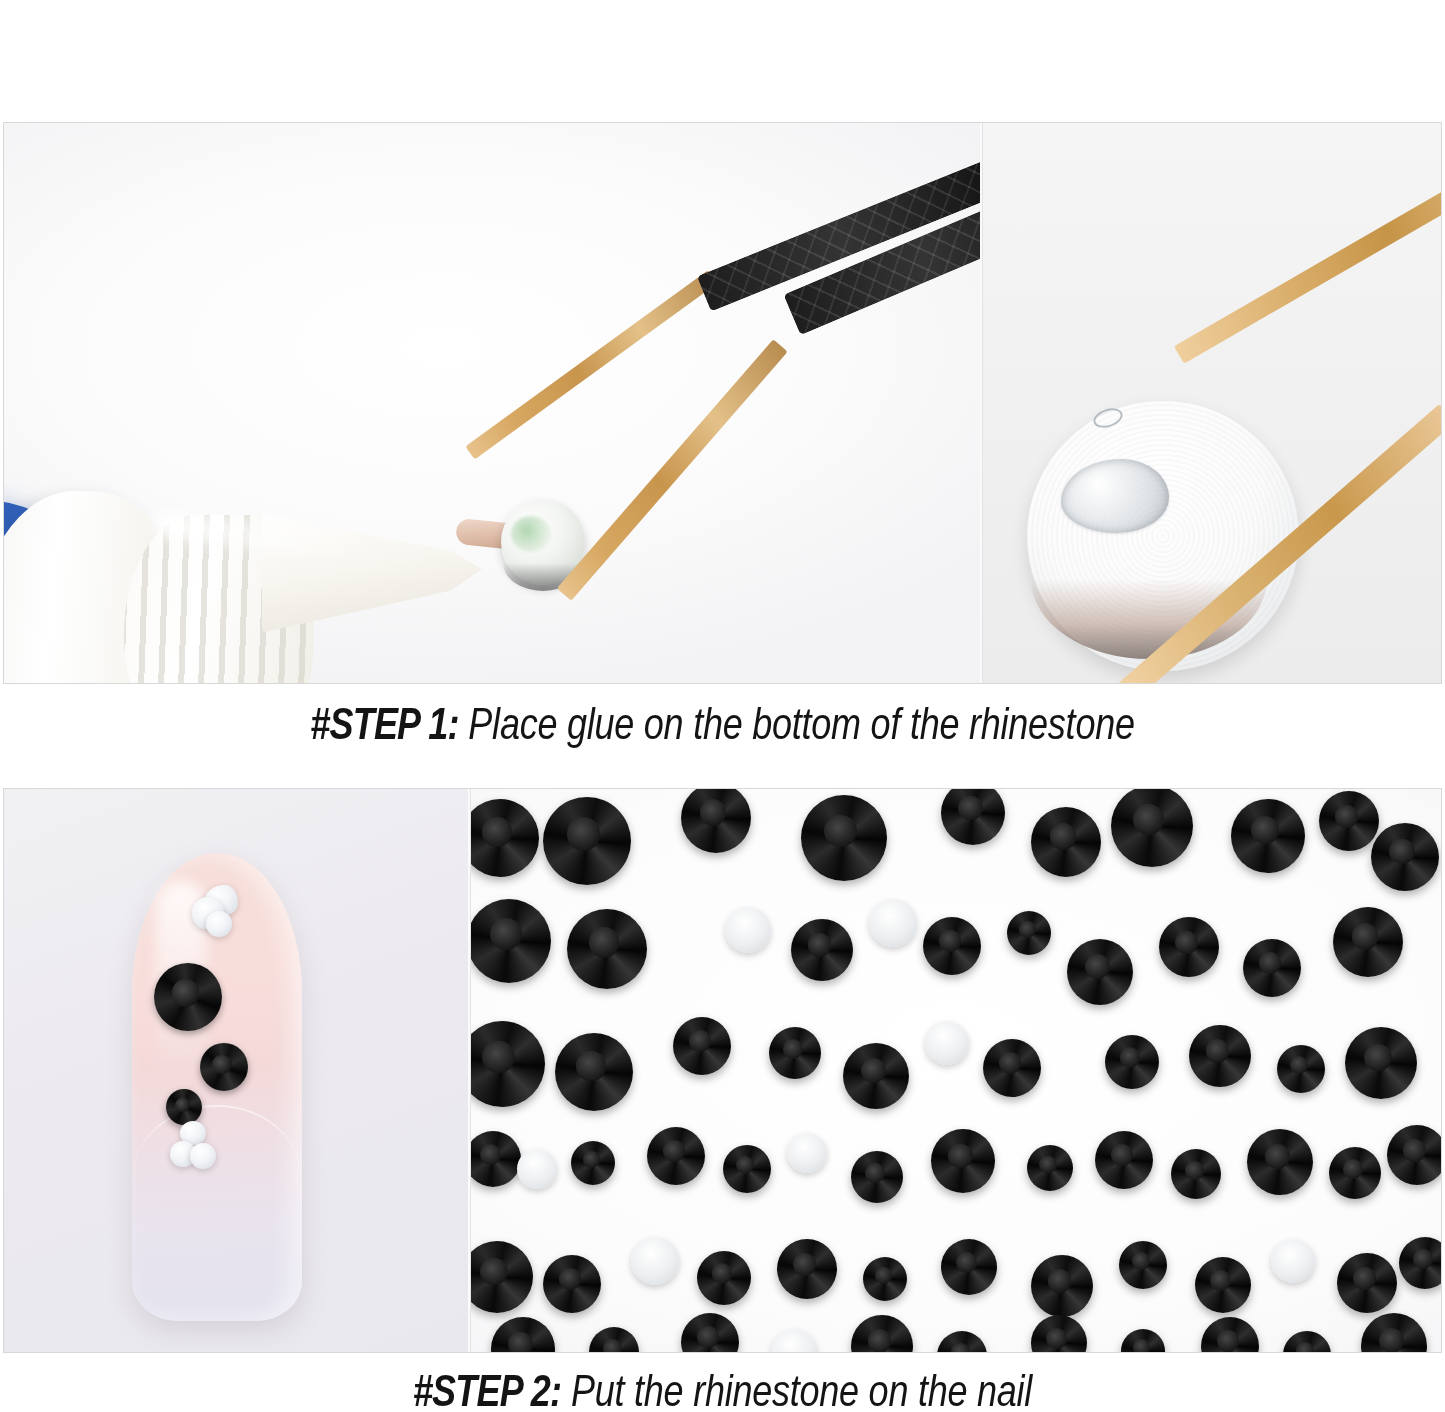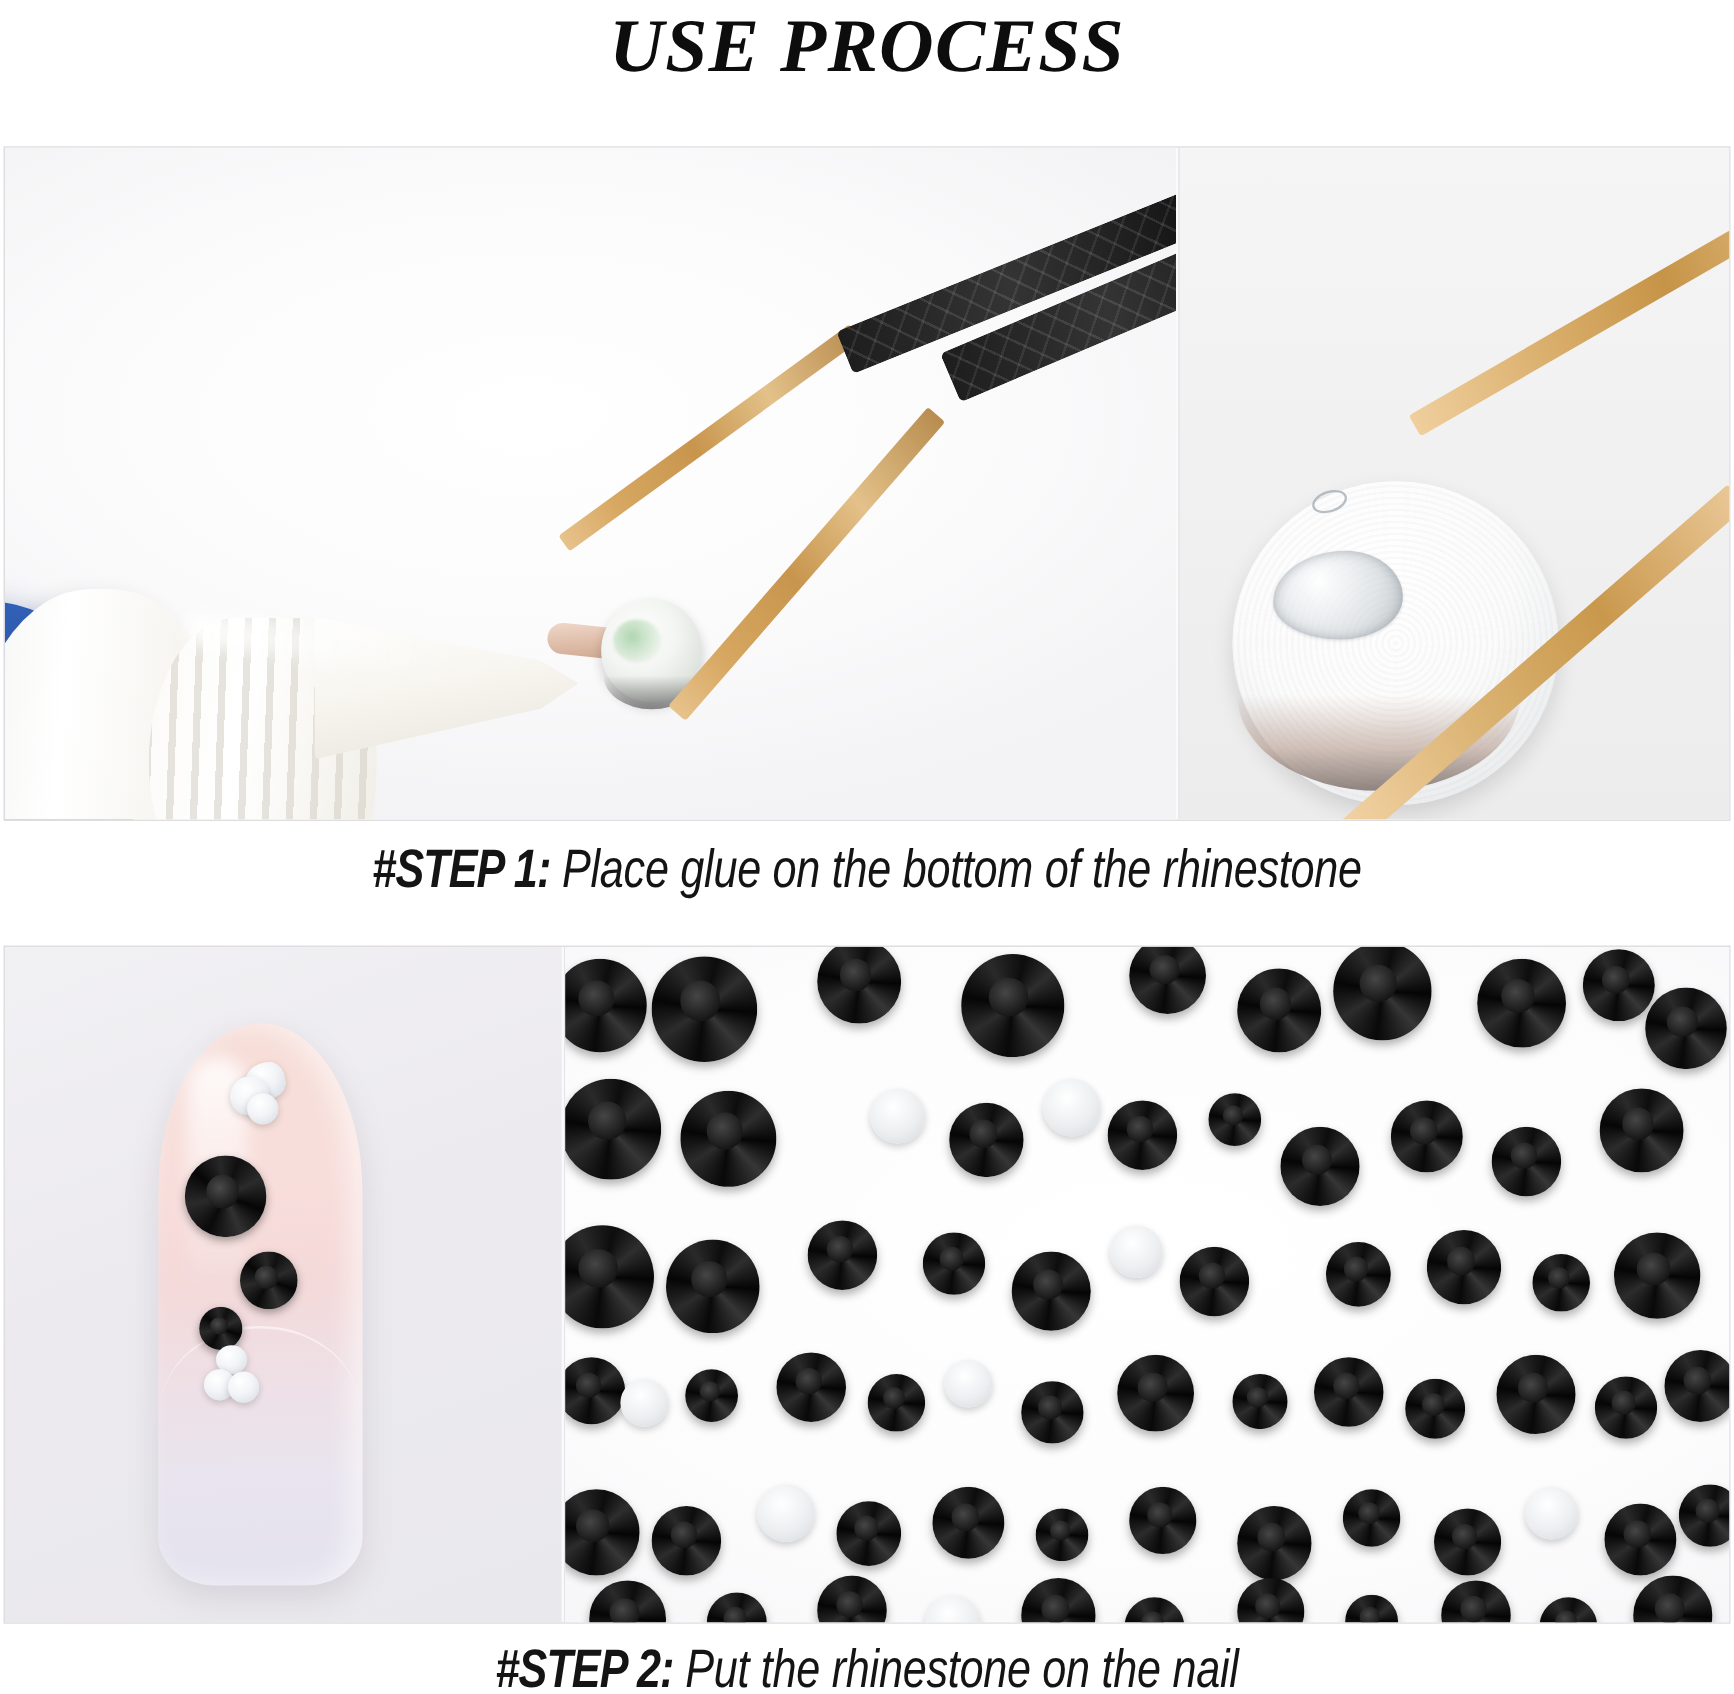--- a/index.html
+++ b/index.html
@@ -226,21 +226,20 @@
   .sprs.slv{
     background:radial-gradient(circle at 42% 34%, #ffffff, #eceef0 55%, #d5d9dd 100%);
     box-shadow:0 3px 6px rgba(0,0,0,.18);
   }
 </style>
 </head>
 <body>
 
 <div class="page">
 
-  <div class="title">USE PROCESS</div>
 
   <div class="panel-row" id="row-top">
 
     <div class="cell" id="cell-glue">
       <div class="bg"></div>
 
       <div class="bottle-blue"></div>
       <div class="bottle-white-cap"></div>
       <div class="bottle-neck"></div>
       <div class="bottle-cone"></div>

